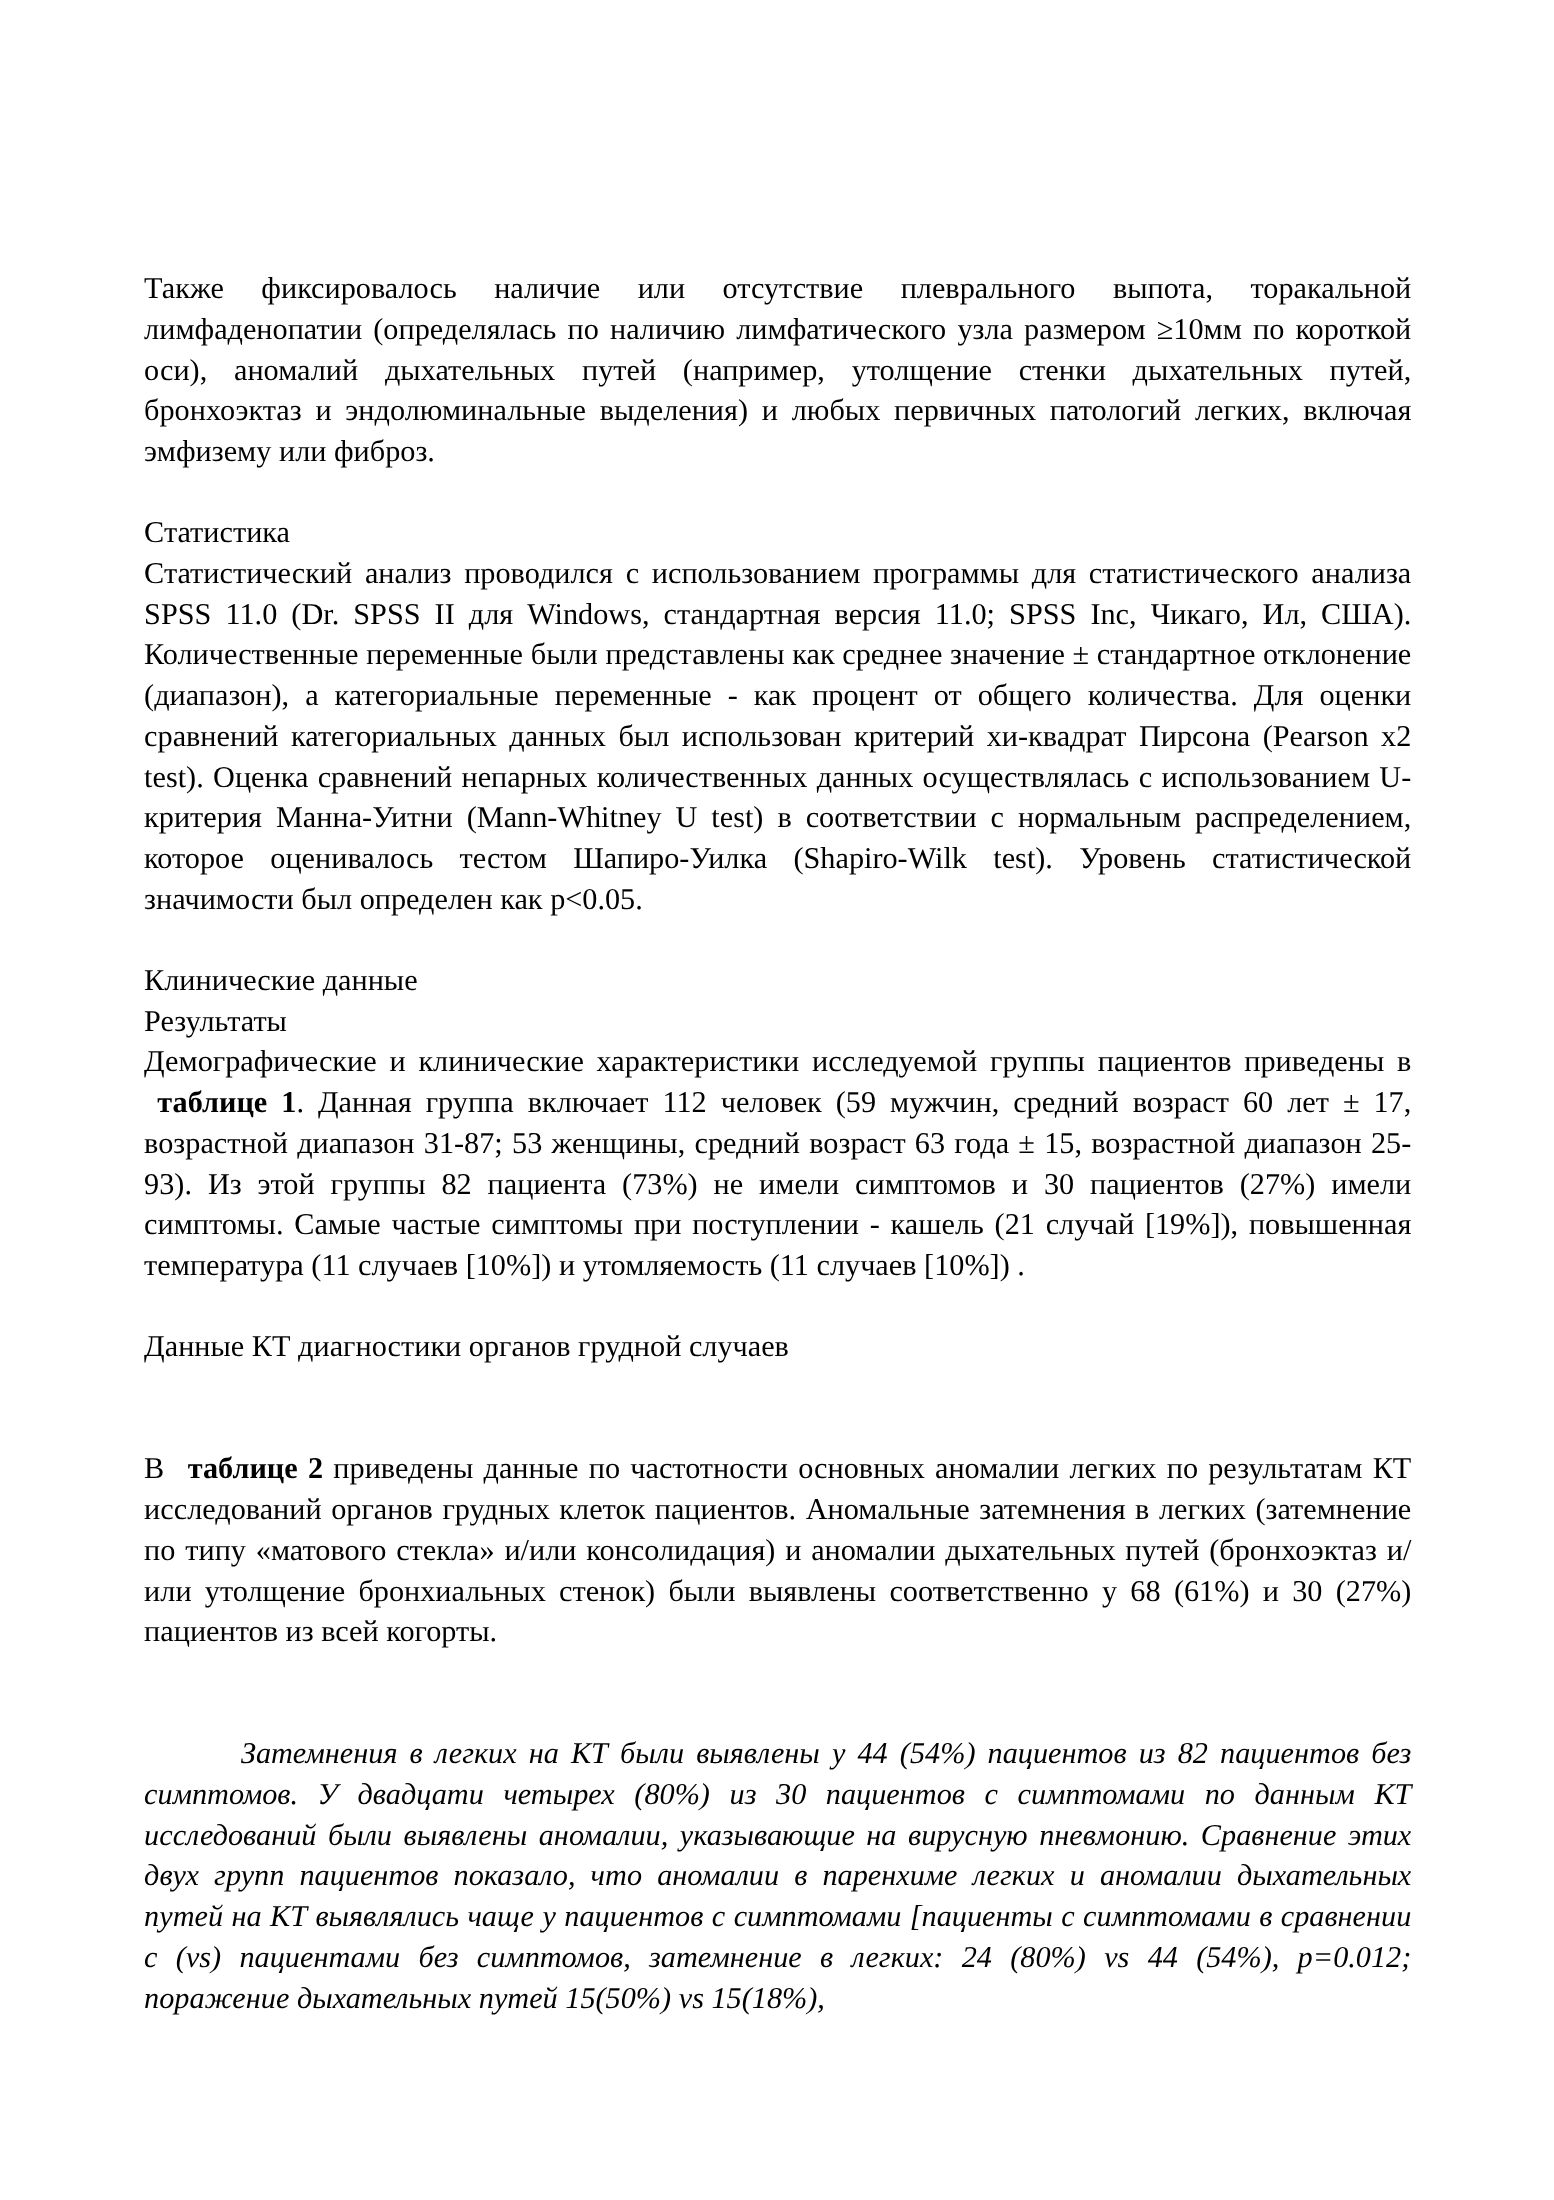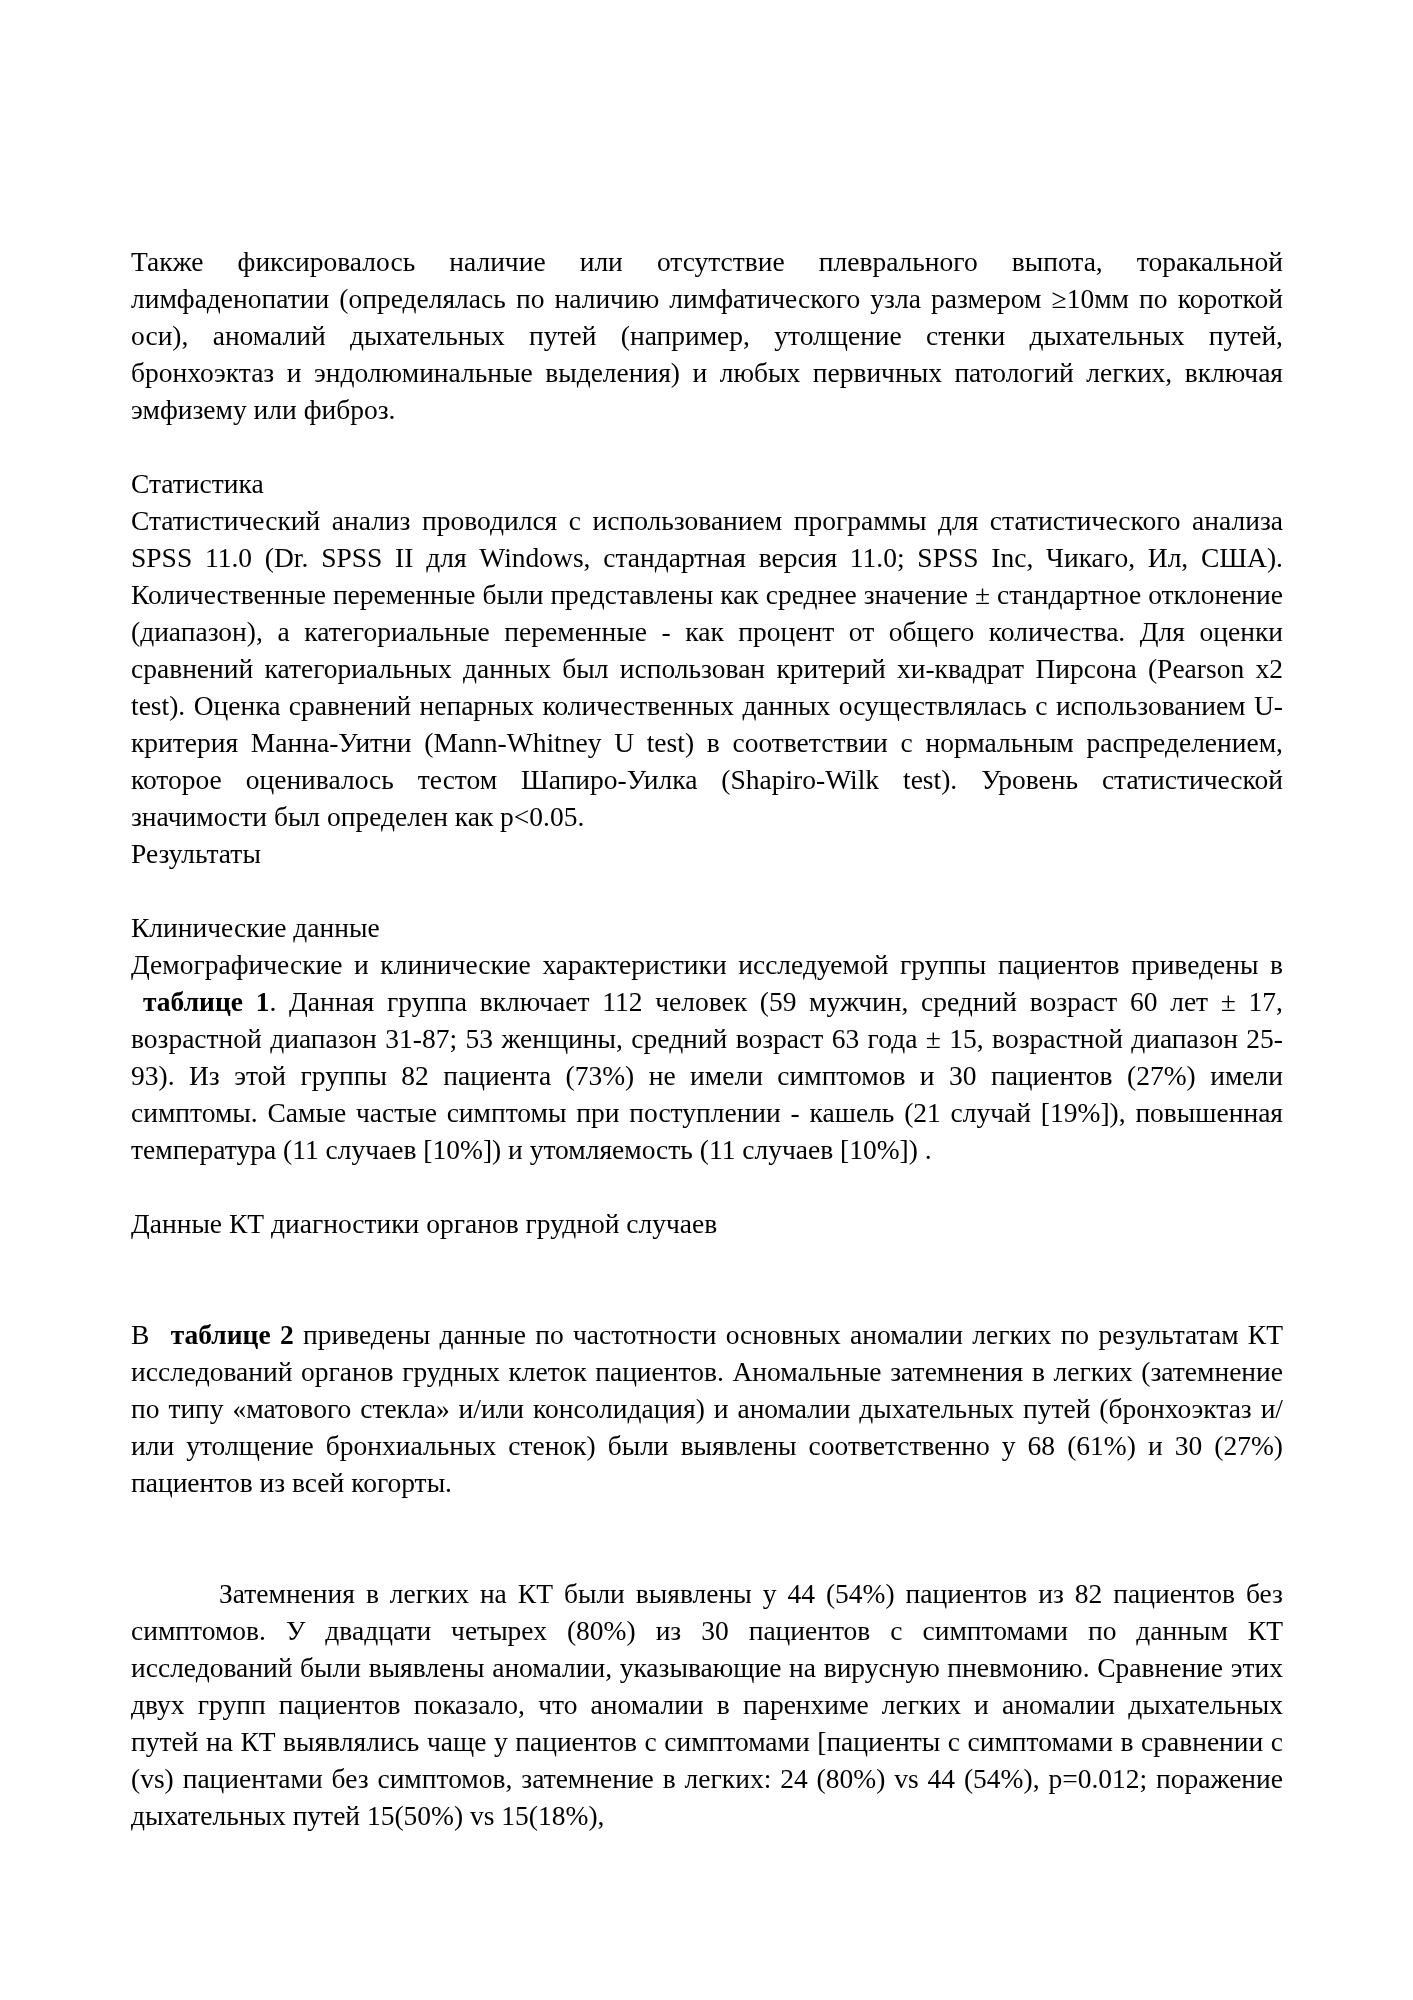--- a/index.html
+++ b/index.html
@@ -27,37 +27,37 @@
     font-size: 27.5px;
     line-height: 37px;
     text-align: justify;
   }
   .heading {
     font-weight: normal;
     text-align: left;
   }
   .sp-1 { margin-top: 37px; }   
   .sp-2 { margin-top: 74px; }   
-  .indent-first { text-indent: 88px; }
+  .indent-first { text-indent: 88px; font-style: italic; }
   .bold { font-weight: bold; margin-left: 12px; }
 </style>
 </head>
 <body>
 
 <div class="page">
 
   <p class="para">Также фиксировалось наличие или отсутствие плеврального выпота, торакальной лимфаденопатии (определялась по наличию лимфатического узла размером ≥10мм по короткой оси), аномалий дыхательных путей (например, утолщение стенки дыхательных путей, бронхоэктаз и эндолюминальные выделения) и любых первичных патологий легких, включая эмфизему или фиброз.</p>
 
   <h2 class="heading sp-1">Статистика</h2>
 
   <p class="para">Статистический анализ проводился с использованием программы для статистического анализа SPSS 11.0 (Dr. SPSS II для Windows, стандартная версия 11.0; SPSS Inc, Чикаго, Ил, США). Количественные переменные были представлены как среднее значение ± стандартное отклонение (диапазон), а категориальные переменные - как процент от общего количества. Для оценки сравнений категориальных данных был использован критерий хи-квадрат Пирсона (Pearson x2 test). Оценка сравнений непарных количественных данных осуществлялась с использованием U-критерия Манна-Уитни (Mann-Whitney U test) в соответствии с нормальным распределением, которое оценивалось тестом Шапиро-Уилка (Shapiro-Wilk test). Уровень статистической значимости был определен как p&lt;0.05.</p>
 
+  <h2 class="heading sp-1">Клинические данные</h2>
+
   <h2 class="heading">Результаты</h2>
-
-  <h2 class="heading sp-1">Клинические данные</h2>
 
   <p class="para">
     <span>Демографические и клинические характеристики исследуемой группы пациентов приведены в </span><span class="bold">таблице 1</span><span>. Данная группа включает 112 человек (59 мужчин, средний возраст 60 лет ± 17, возрастной диапазон 31-87; 53 женщины, средний возраст 63 года ± 15, возрастной диапазон 25-93). Из этой группы 82 пациента (73%) не имели симптомов и 30 пациентов (27%) имели симптомы. Самые частые симптомы при поступлении - кашель (21 случай [19%]), повышенная температура (11 случаев [10%]) и утомляемость (11 случаев [10%]) .</span>
   </p>
 
   <h2 class="heading sp-1">Данные КТ диагностики органов грудной случаев</h2>
 
   <p class="para sp-2">
     <span>В </span><span class="bold">таблице 2</span><span> приведены данные по частотности основных аномалии легких по результатам КТ исследований органов грудных клеток пациентов. Аномальные затемнения в легких (затемнение по типу «матового стекла» и/или консолидация) и аномалии дыхательных путей (бронхоэктаз и/или утолщение бронхиальных стенок) были выявлены соответственно у 68 (61%) и 30 (27%) пациентов из всей когорты.</span>
   </p>

